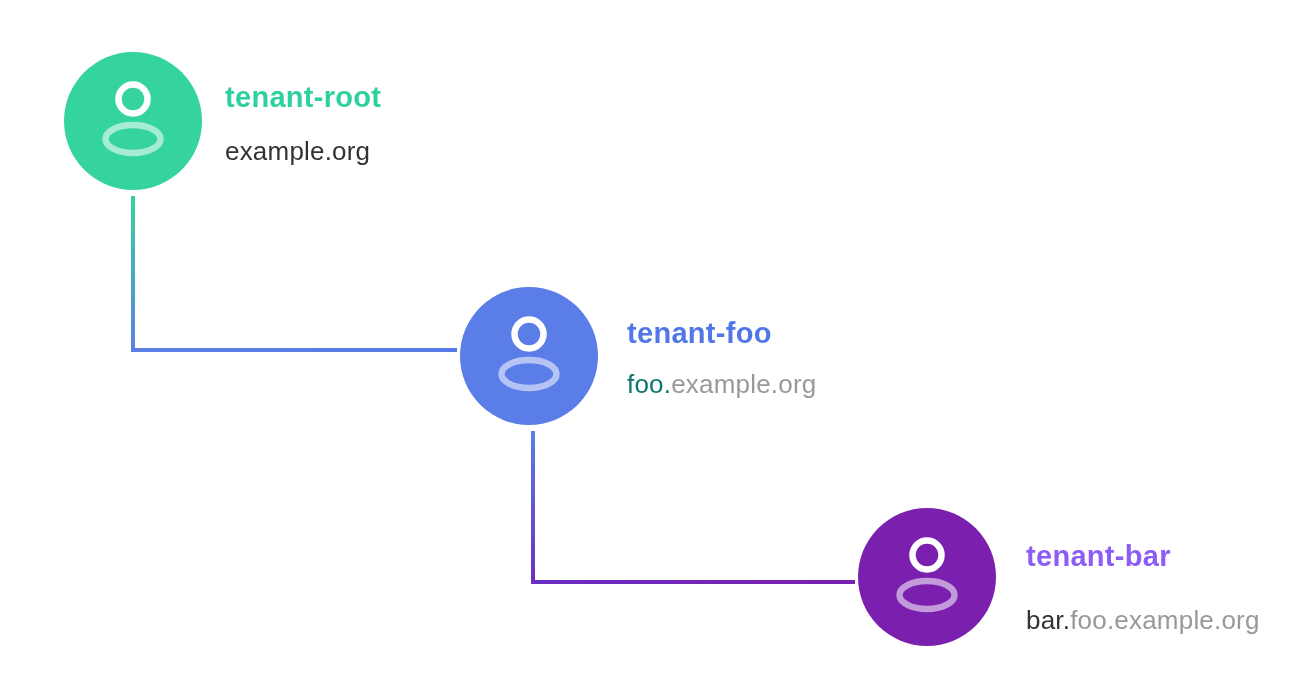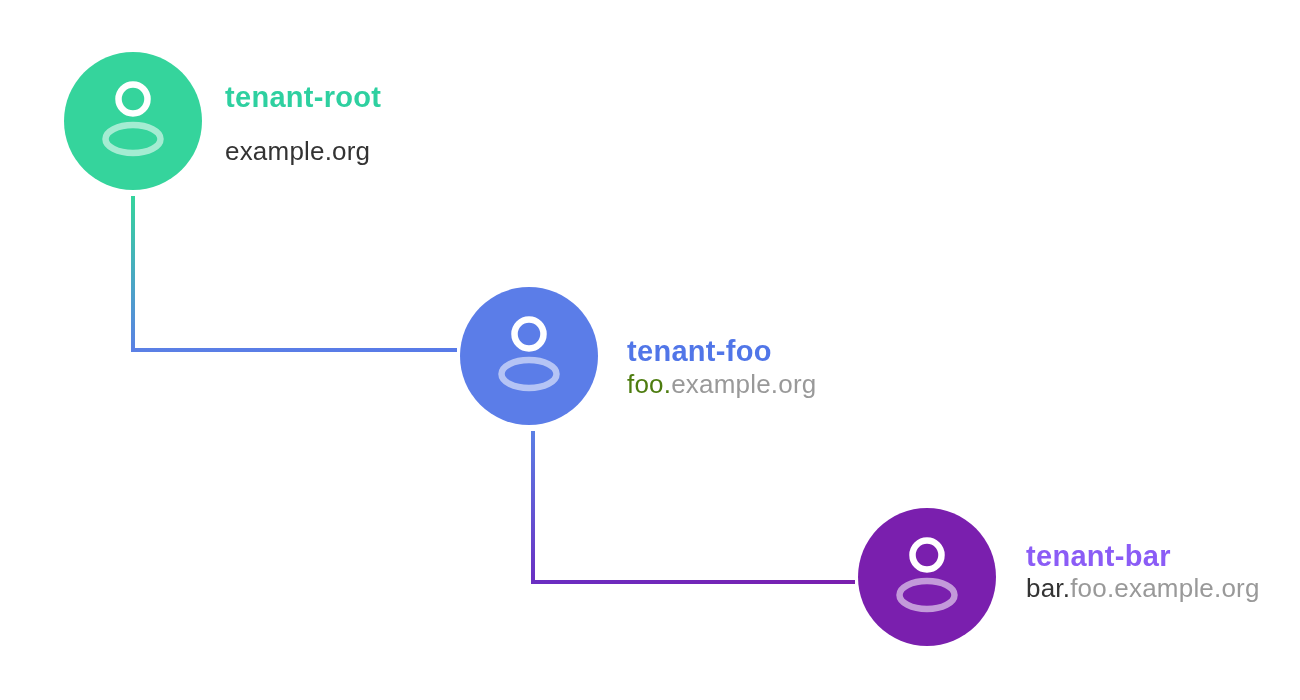--- a/index.html
+++ b/index.html
@@ -30,33 +30,33 @@
   
   .tenant-title {
     position: absolute;
     font-size: 29px;
     font-weight: bold;
     letter-spacing: 0.3px;
     white-space: nowrap;
     line-height: 1.1;
   }
   .node0 .tenant-title { left: 225px;  top: 82px;  }
-  .node1 .tenant-title { left: 627px;  top: 336px; }
+  .node1 .tenant-title { left: 627px;  top: 318px; }
   .node2 .tenant-title { left: 1026px; top: 541px; }
 
   .tenant-domain {
     position: absolute;
     font-size: 26px;
     letter-spacing: 0.2px;
     white-space: nowrap;
     line-height: 1.1;
   }
   .node0 .tenant-domain { left: 225px;  top: 137px; }
   .node1 .tenant-domain { left: 627px;  top: 370px; }
-  .node2 .tenant-domain { left: 1026px; top: 574px; }
+  .node2 .tenant-domain { left: 1026px; top: 606px; }
 
   
   .connector-segment { position: absolute; }
   .connector-segment.vertical   { width: 4px;  background: linear-gradient(to bottom, var(--c1), var(--c2)); }
   .connector-segment.horizontal { height: 4px; background: linear-gradient(to right,  var(--c1), var(--c2)); }
 
   .conn0-v { left: 131px; top: 196px; height: 156px; }
   .conn0-h { left: 131px; top: 348px; width: 326px; }
   .conn1-v { left: 531px; top: 431px; height: 153px; }
   .conn1-h { left: 531px; top: 580px; width: 324px; }
@@ -87,21 +87,21 @@
 
   <div class="node node1">
     <div class="tenant-circle" style="background-color: rgb(91, 125, 232);">
       <svg viewBox="0 0 138 138" aria-hidden="true">
         <circle cx="69" cy="47" r="14.5" fill="none" stroke="#ffffff" stroke-width="6.5"></circle>
         <ellipse cx="69" cy="87" rx="27.5" ry="14" fill="none" stroke="rgba(255,255,255,0.55)" stroke-width="6.5"></ellipse>
       </svg>
     </div>
     <div class="tenant-title" style="color: rgb(81, 118, 232);">tenant-foo</div>
     <div class="tenant-domain">
-      <span style="color: #4d7c0f;">foo.</span><span style="color: rgb(153, 153, 153);">example.org</span>
+      <span style="color: #0f766e;">foo.</span><span style="color: rgb(153, 153, 153);">example.org</span>
     </div>
   </div>
 
   <div class="node node2">
     <div class="tenant-circle" style="background-color: rgb(122, 31, 174);">
       <svg viewBox="0 0 138 138" aria-hidden="true">
         <circle cx="69" cy="47" r="14.5" fill="none" stroke="#ffffff" stroke-width="6.5"></circle>
         <ellipse cx="69" cy="87" rx="27.5" ry="14" fill="none" stroke="rgba(255,255,255,0.55)" stroke-width="6.5"></ellipse>
       </svg>
     </div>

